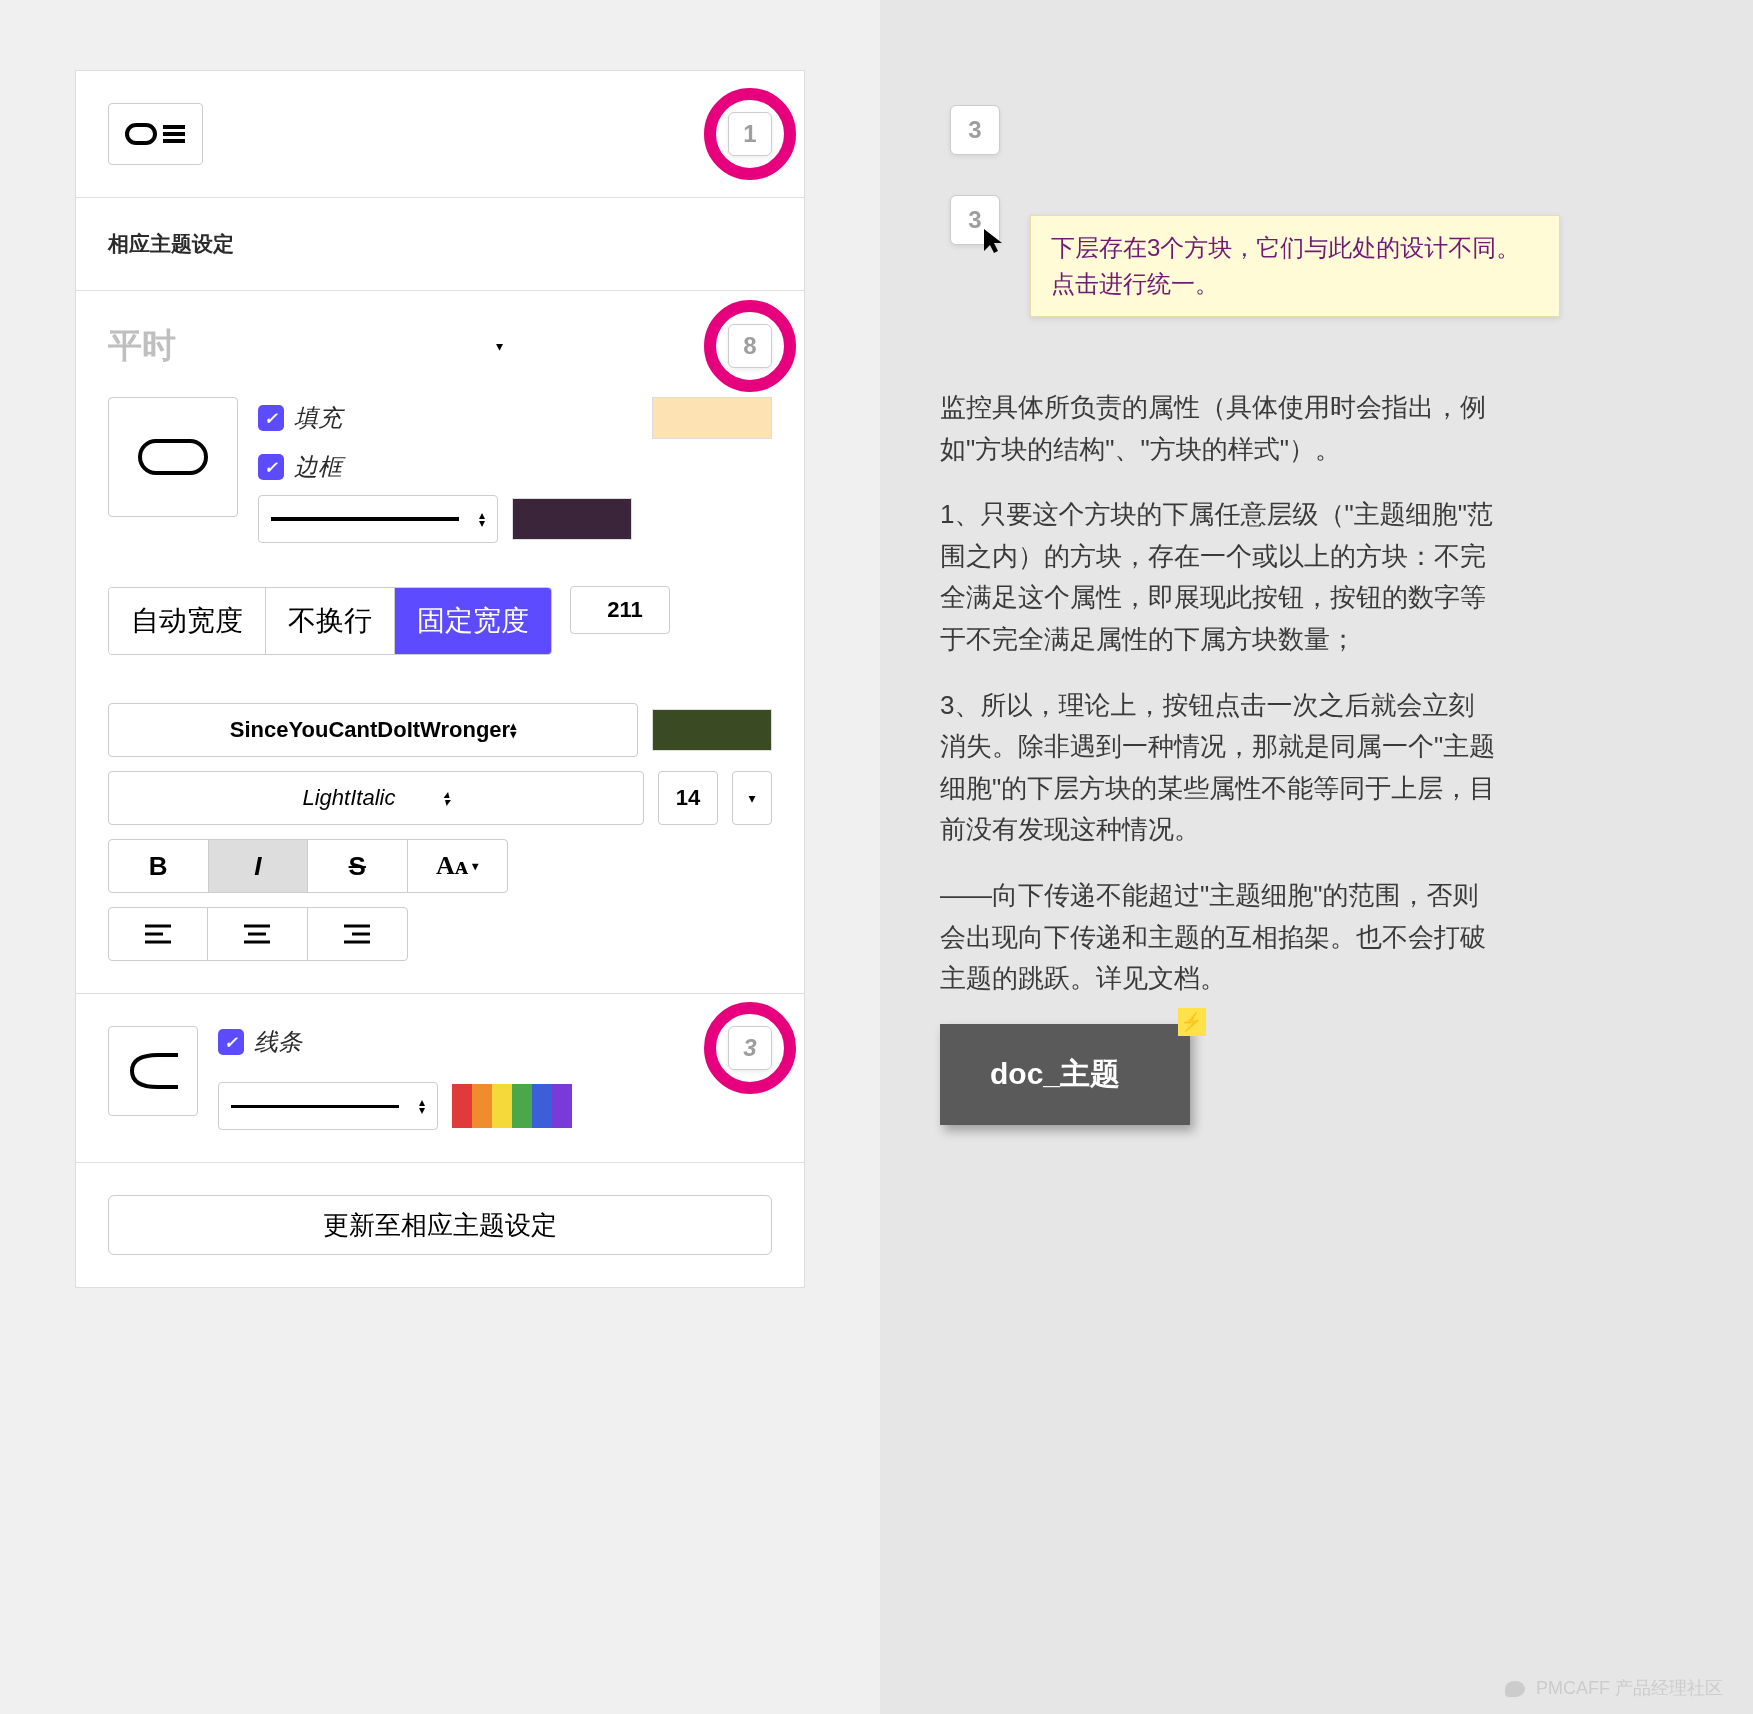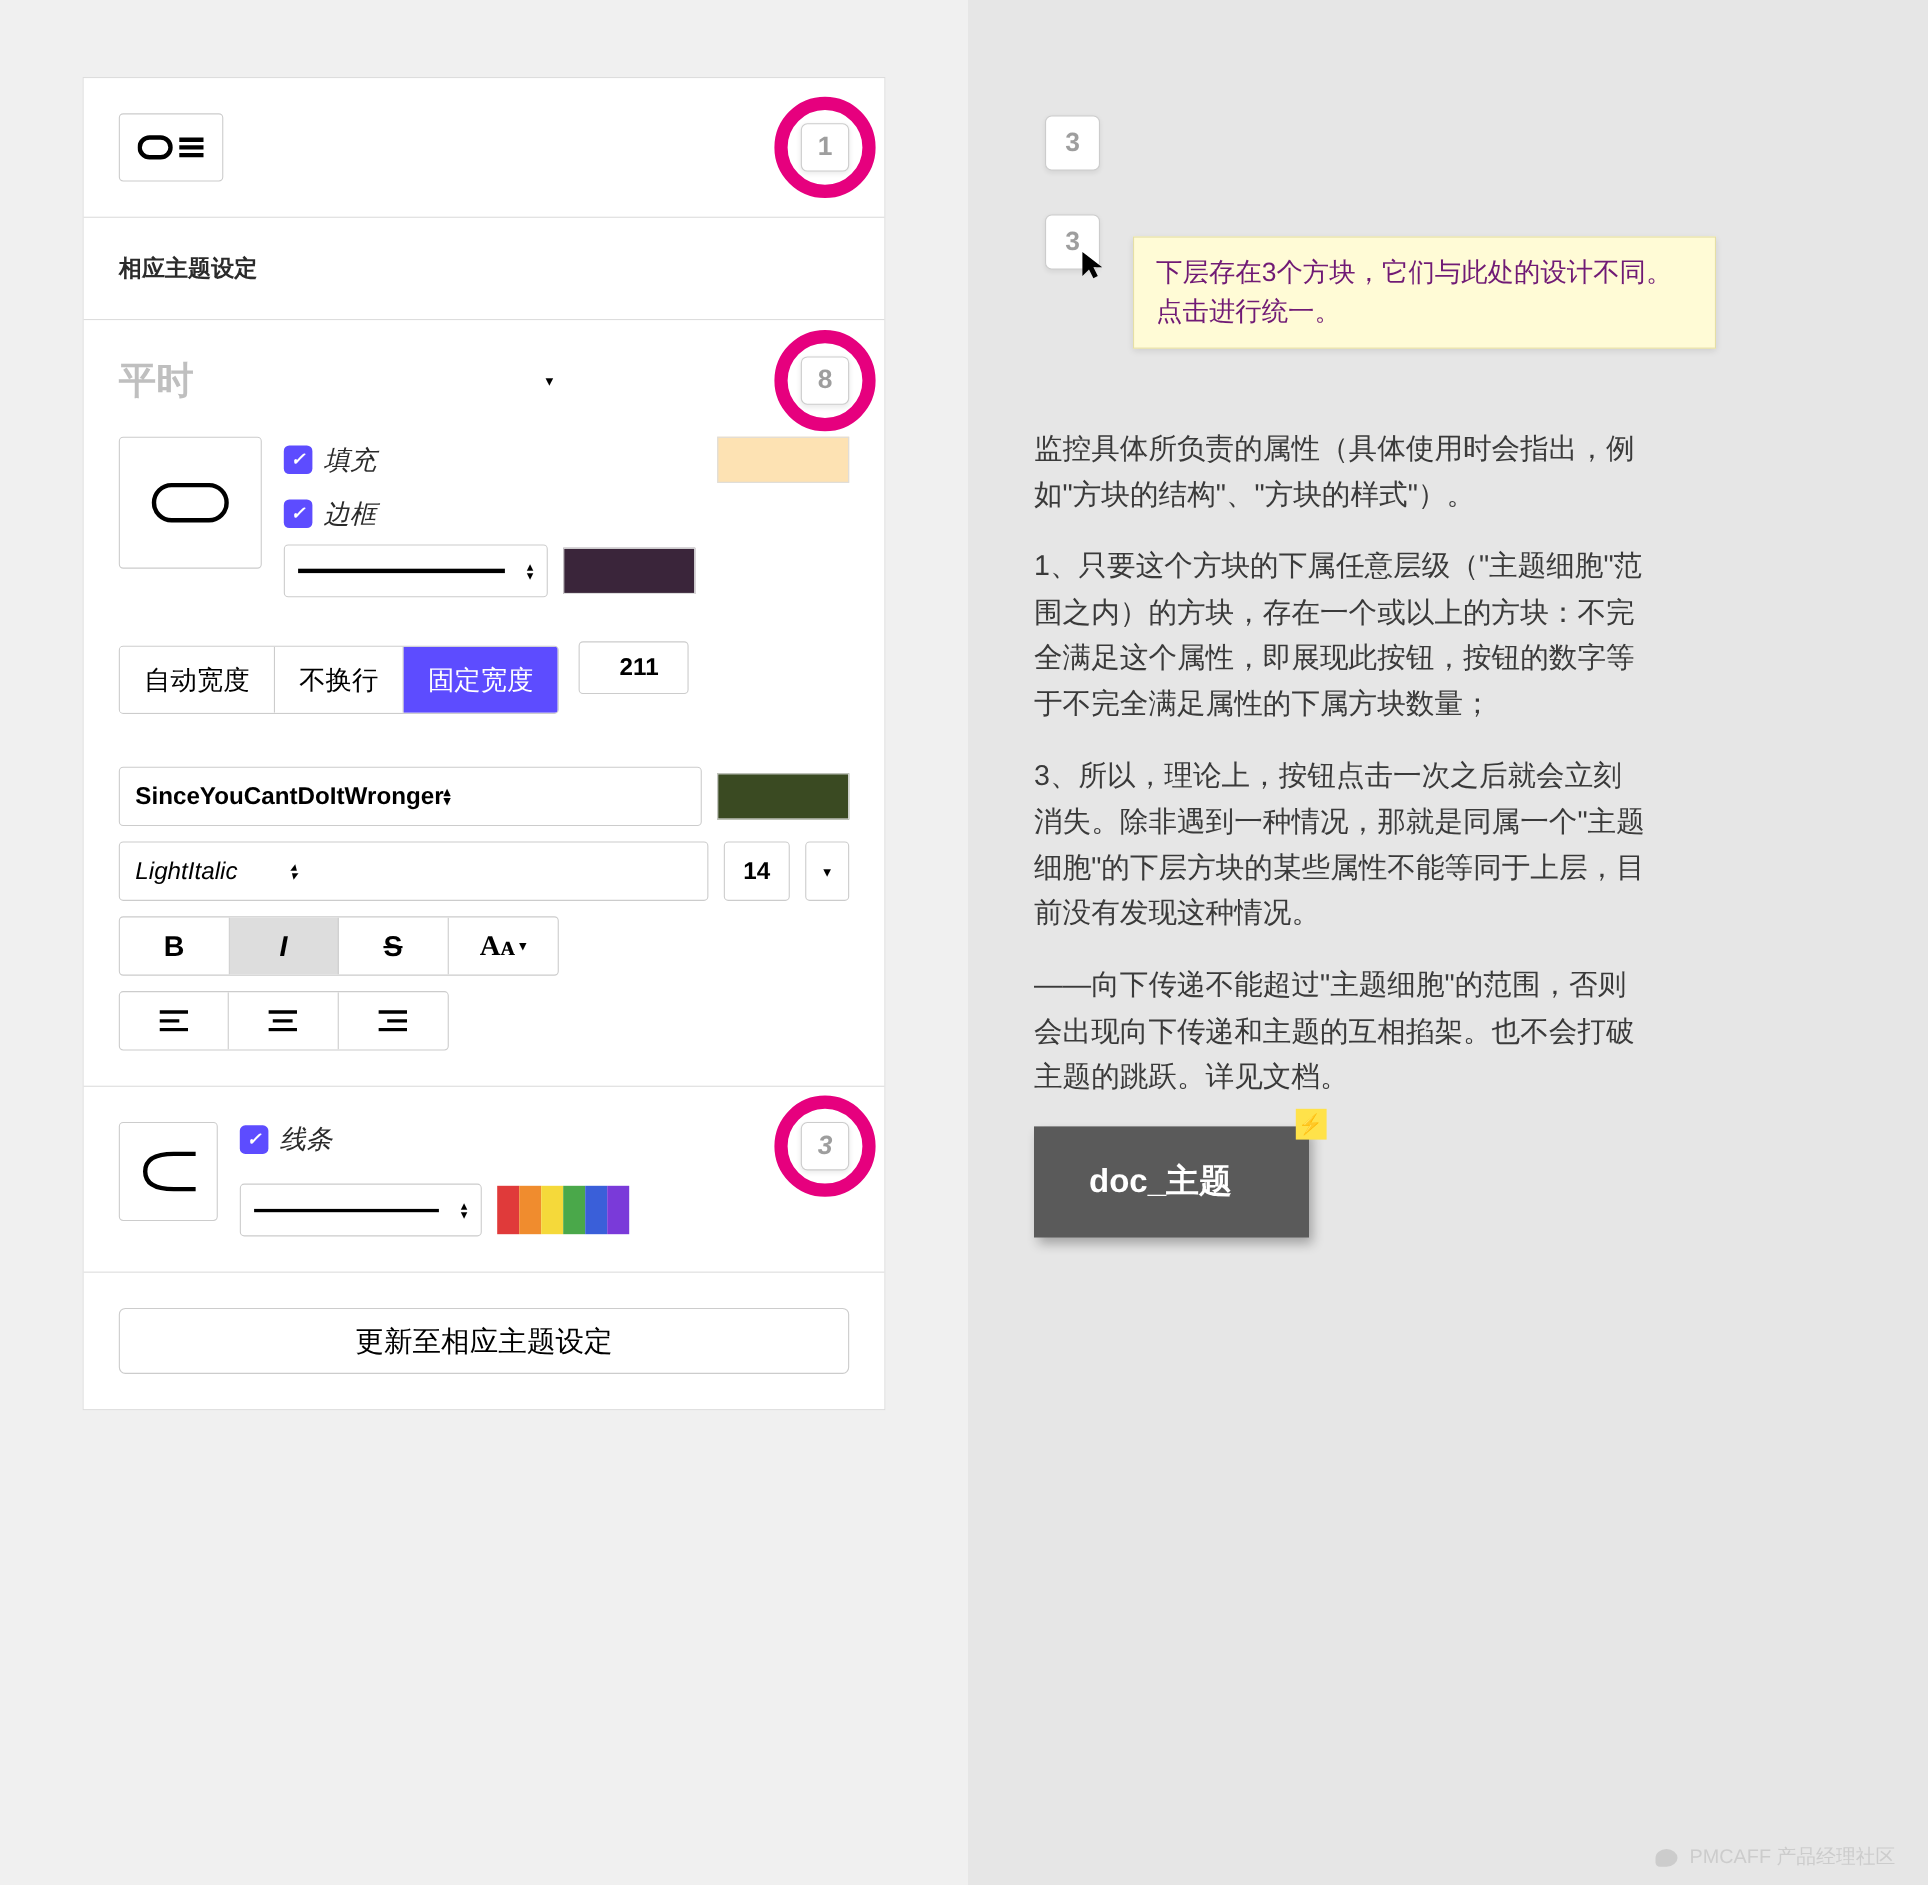--- a/index.html
+++ b/index.html
@@ -169,21 +169,21 @@
 
 .btn-group {
   display: flex;
   border: 1px solid #ccc;
   border-radius: 4px;
   overflow: hidden;
   margin-top: 22px;
 }
 .btn-group > div {
   padding: 14px 22px;
-  font-size: 24px;
+  font-size: 28px;
   border-right: 1px solid #ccc;
   background: #fff;
 }
 .btn-group > div:last-child { border-right: none; }
 .btn-group > div.active {
   background: #5d4cff;
   color: #fff;
 }
 .num-input {
   width: 100px;
@@ -200,21 +200,21 @@
 }
 
 
 .font-block { margin-top: 48px; }
 .wide-select {
   height: 54px;
   border: 1px solid #ccc;
   border-radius: 4px;
   display: flex;
   align-items: center;
-  justify-content: flex-start;
+  justify-content: center;
   padding: 0 14px;
   font-size: 22px;
   background: #fff;
   font-weight: 700;
 }
 .italic { font-style: italic; font-weight: 400; }
 .font-size-box {
   width: 60px;
   height: 54px;
   border: 1px solid #ccc;

